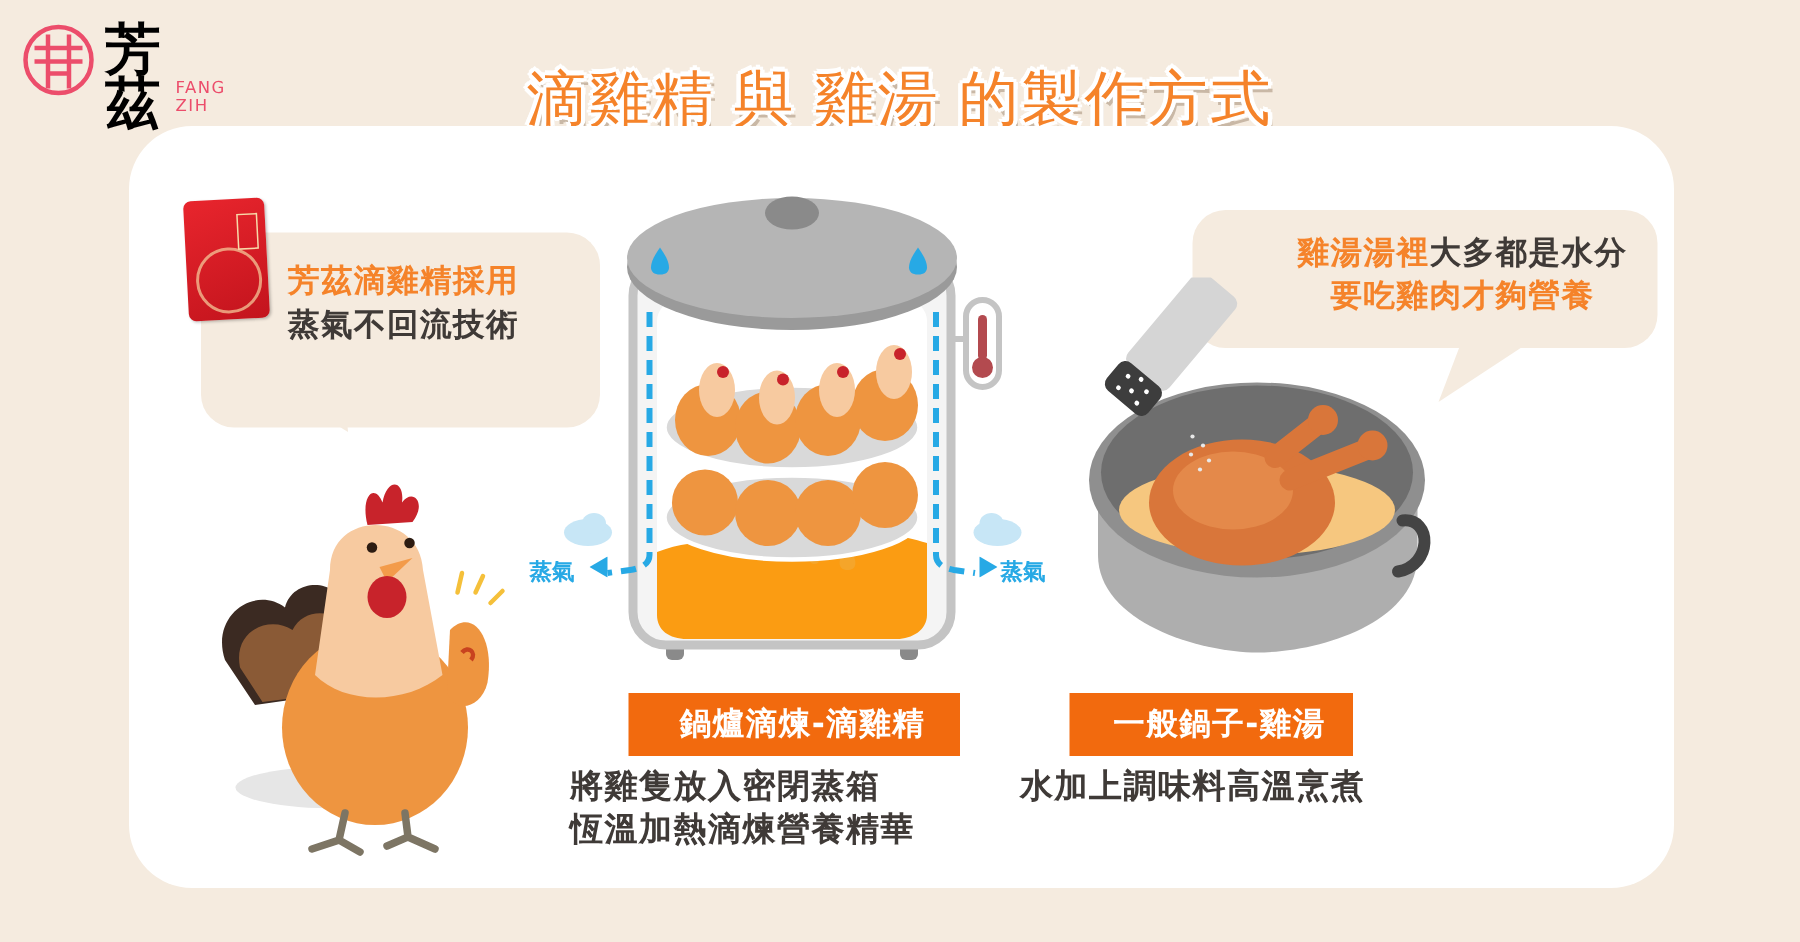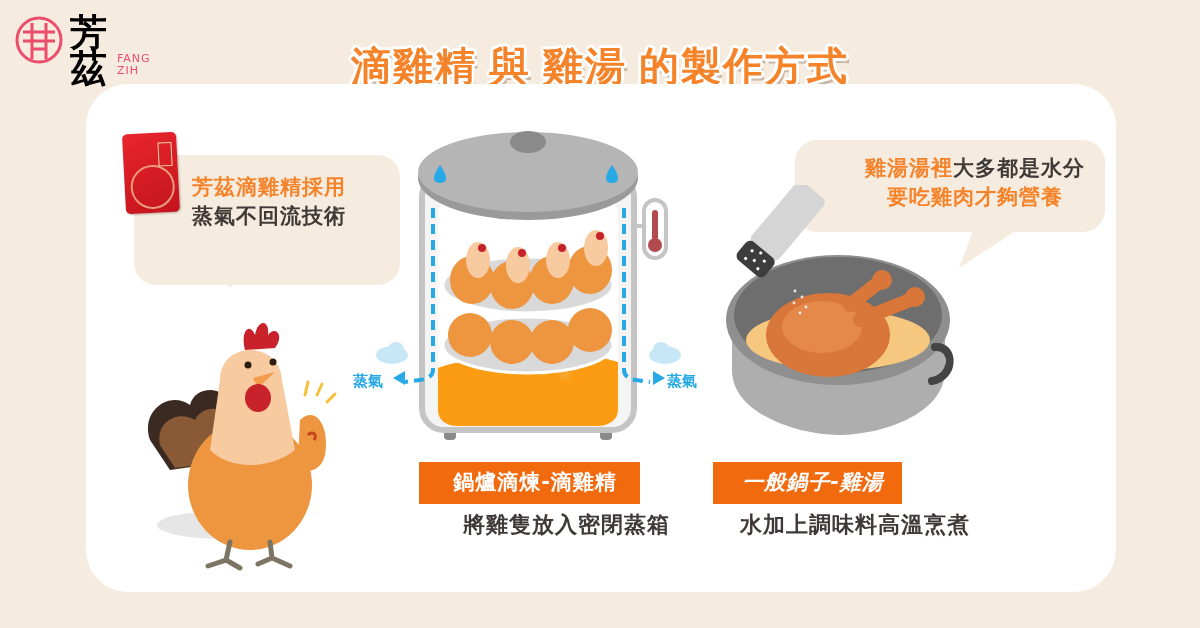--- a/index.html
+++ b/index.html
@@ -4,43 +4,43 @@
 <style>
   html,body{margin:0;padding:0;}
   body{width:1200px;height:628px;background:#f5ebdf;position:relative;overflow:hidden;font-family:"DejaVu Sans","Liberation Sans",sans-serif;}
   .abs{position:absolute;}
   
   .logo{left:14px;top:15px;width:130px;height:52px;}
   .logo-mark{left:0;top:0;width:50px;height:50px;}
   .logo-cn{left:56px;top:0px;font-size:37px;font-weight:bold;color:#000000;letter-spacing:2px;line-height:36px;}
   .logo-en{left:60px;top:38px;font-size:11px;color:#ec4d6b;letter-spacing:1px;line-height:12px;margin-left:43px;}
   
-  .title{left:0;top:40px;width:1200px;text-align:center;font-size:40px;font-weight:bold;color:#f5832a;line-height:52px;letter-spacing:2px;
+  .title{left:0;top:40px;width:1200px;text-align:center;font-size:40px;font-weight:normal;color:#f5832a;line-height:52px;letter-spacing:2px;
     text-shadow:0 0 0 #fff, 2px 2px 0 #fff,-2px -2px 0 #fff,2px -2px 0 #fff,-2px 2px 0 #fff,0 3px 0 #fff,3px 0 0 #fff,-3px 0 0 #fff,0 -3px 0 #fff,3px 5px 0 #c9b8a6;}
   .title span{margin:0 6px;}
   
   .panel{left:86px;top:84px;width:1030px;height:508px;background:#fff;border-radius:42px;}
   
   .bubble{background:#f5ebdf;border-radius:22px;}
   .bubble-left{left:134px;top:155px;width:266px;height:130px;}
   .bubble-right{left:795px;top:140px;width:310px;height:92px;}
   .btxt{font-size:21px;font-weight:bold;line-height:29px;letter-spacing:1px;}
   .orange{color:#f5832a;}
   .dark{color:#3f3a37;}
   .bubble-left .btxt{position:absolute;left:58px;top:18px;}
   .bubble-right .btxt{position:absolute;right:20px;top:14px;text-align:center;}
   
   .pouch{left:124px;top:133px;width:54px;height:80px;background:linear-gradient(160deg,#e8252d,#c3141d);border-radius:5px;transform:rotate(-3deg);box-shadow:1px 1px 2px rgba(0,0,0,.25);}
   .pouch-label{left:35px;top:10px;width:12px;height:22px;border:1px solid #f7d9a8;}
   .pouch-swirl{left:6px;top:32px;width:40px;height:40px;border-radius:50%;border:2px solid rgba(247,210,160,.7);}
   
   .tag{background:#f26a0e;color:#fff;font-size:21px;font-weight:bold;line-height:40px;height:42px;text-align:center;letter-spacing:1px;padding-left:11px;}
   .tag-left{left:419px;top:462px;width:210px;}
-  .tag-right{left:713px;top:462px;width:178px;font-style:italic;}
-  .desc{font-size:22px;font-weight:bold;color:#3f3a37;line-height:29px;text-align:right;letter-spacing:1px;}
+  .tag-right{left:713px;top:462px;width:178px;}
+  .desc{font-size:22px;font-weight:bold;color:#3f3a37;line-height:29px;text-align:left;letter-spacing:1px;}
   .desc-left{left:380px;top:510px;width:290px;}
   .desc-right{left:680px;top:510px;width:290px;}
   .steam-lbl{font-size:15px;font-weight:bold;color:#27a9e5;line-height:18px;}
 </style>
 </head>
 <body>
 
 <div class="abs logo">
   <svg class="abs logo-mark" viewBox="0 0 50 50">
     <circle cx="25" cy="25" r="22" fill="none" stroke="#ec4d6b" stroke-width="3"></circle>
@@ -212,18 +212,19 @@
       <circle cx="92" cy="112" r="1.4"></circle>
       <circle cx="84" cy="118" r="1.4"></circle>
       <circle cx="96" cy="122" r="1.4"></circle>
       <circle cx="90" cy="128" r="1.4"></circle>
   </g>
 </svg>
 
 <div class="abs tag tag-left">鍋爐滴煉-滴雞精</div>
 <div class="abs desc desc-left">
   <div>將雞隻放入密閉蒸箱</div>
+  <div>恆溫加熱滴煉營養精華</div>
 </div>
 
 <div class="abs tag tag-right">一般鍋子-雞湯</div>
 <div class="abs desc desc-right">
   <div>水加上調味料高溫烹煮</div>
 </div>
 
 </body></html>

